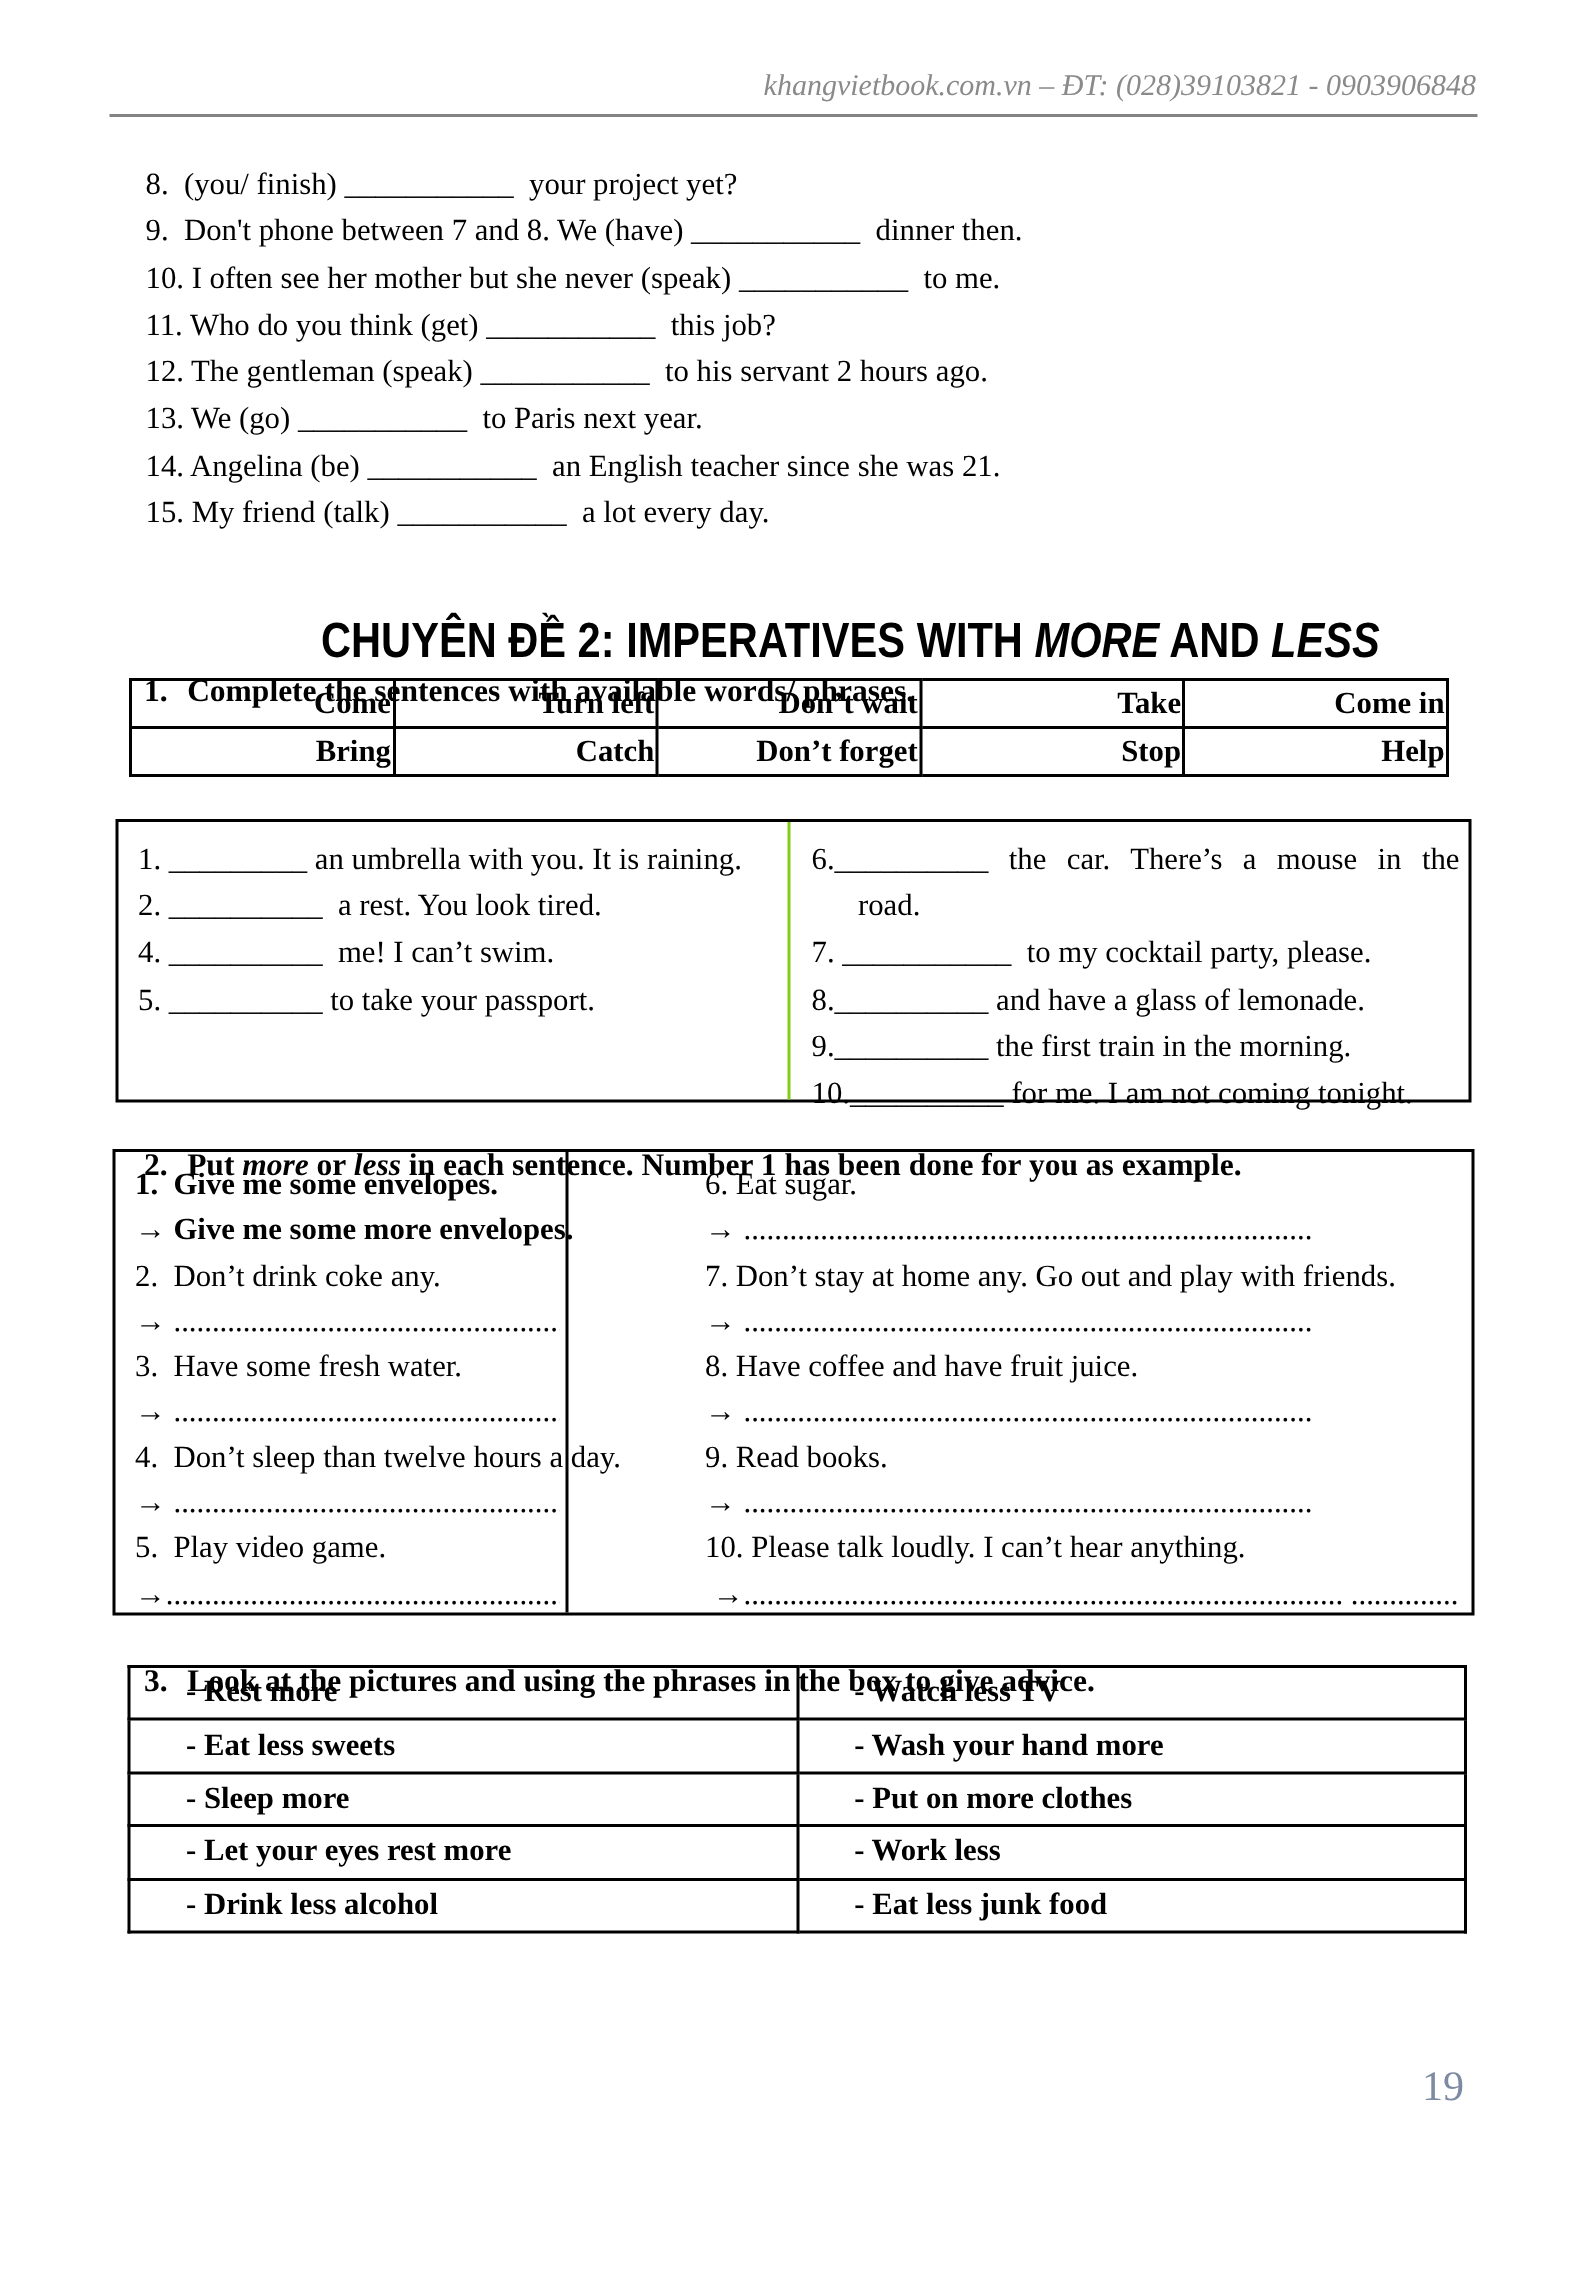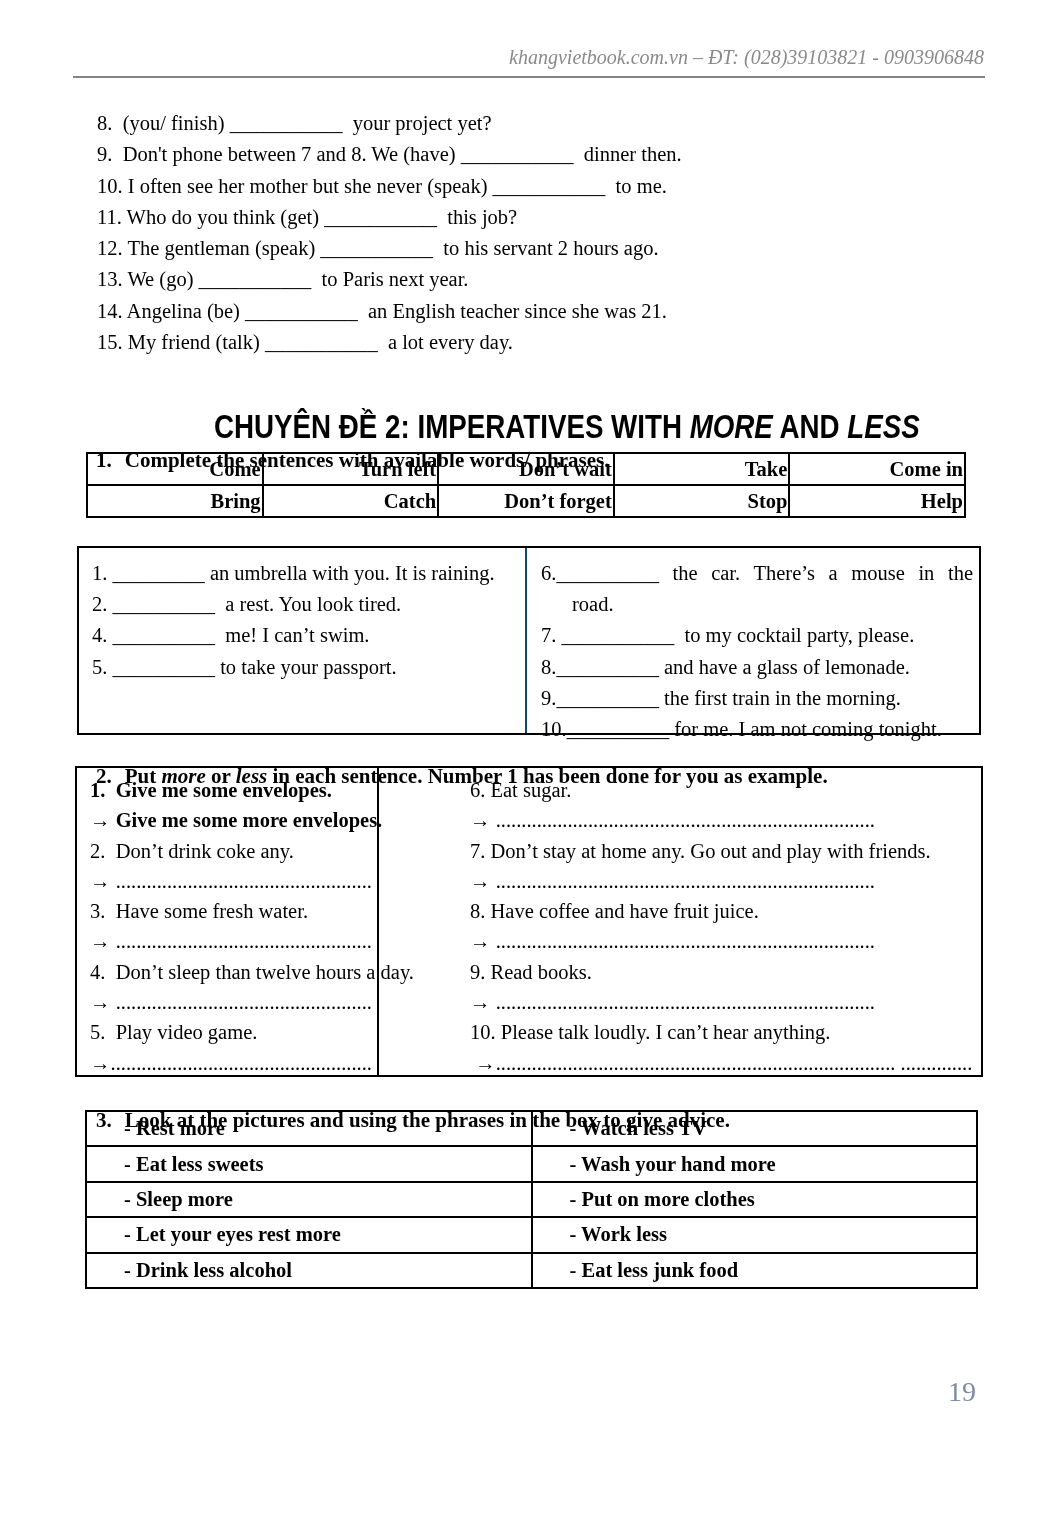--- a/index.html
+++ b/index.html
@@ -26,21 +26,21 @@
   table.grid{border-collapse:collapse;table-layout:fixed;}
   table.grid td{border:2px solid #000;}
 
   .wordbank{position:absolute;left:86px;top:452px;width:880px;height:66px;}
   .wordbank td{text-align:right;vertical-align:middle;font-weight:bold;font-size:20.5px;}
 
   .box{position:absolute;border:2px solid #000;box-sizing:border-box;}
   #box1{left:77px;top:546px;width:904px;height:189px;}
   #box2{left:75px;top:766px;width:908px;height:311px;}
   .col{position:absolute;top:0;bottom:0;box-sizing:border-box;}
-  #box1 .col-l{left:0;width:448px;border-right:2px solid #0c4a6e;padding:10px 5px 0 13px;}
+  #box1 .col-l{left:0;width:448px;border-right:2px solid #84cc16;padding:10px 5px 0 13px;}
   #box1 .col-r{left:450px;right:0;padding:10px 6px 0 12px;}
   #box2 .col-l{left:0;width:302px;border-right:2px solid #000;padding:7px 4px 0 13px;}
   #box2 .col-r{left:382px;right:0;padding:7px 4px 0 11px;}
 
   .bline{font-size:20.5px;line-height:31.2px;height:31.2px;}
   #box2 .bline{line-height:30.3px;height:30.3px;}
   .fit{display:inline-block;white-space:pre;transform-origin:0 60%;}
   .dots{white-space:pre;overflow:hidden;}
   .bold{font-weight:bold;}
   .jline{text-align:justify;text-align-last:justify;white-space:normal;}

